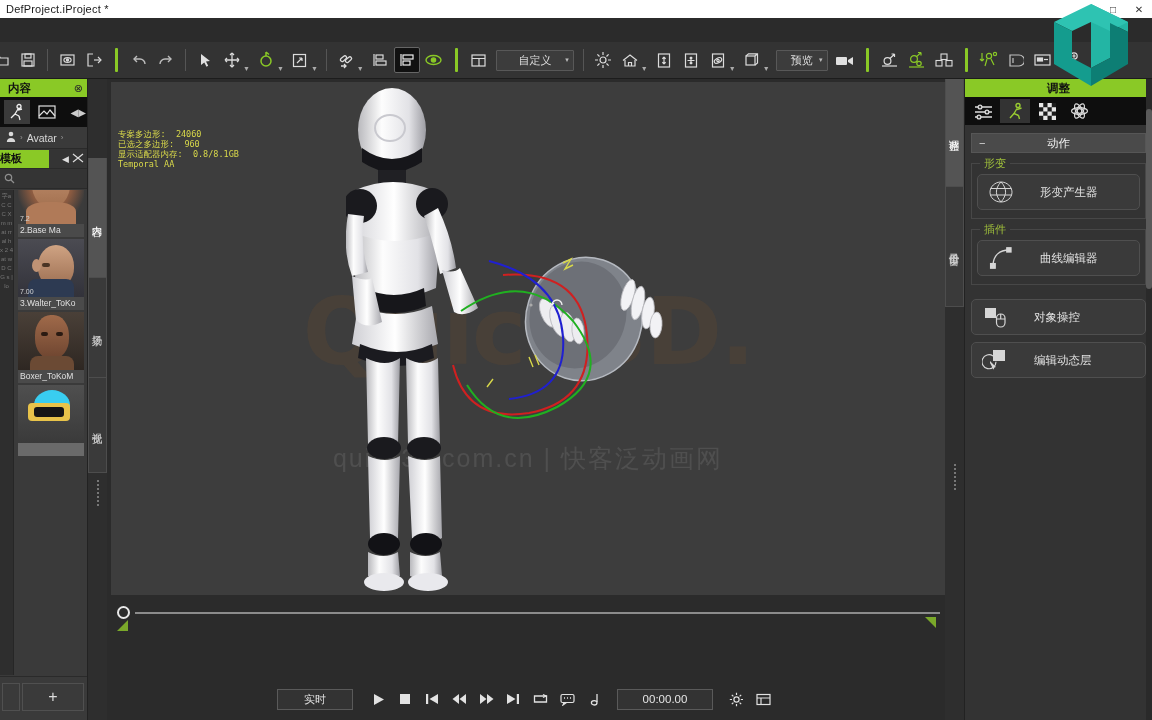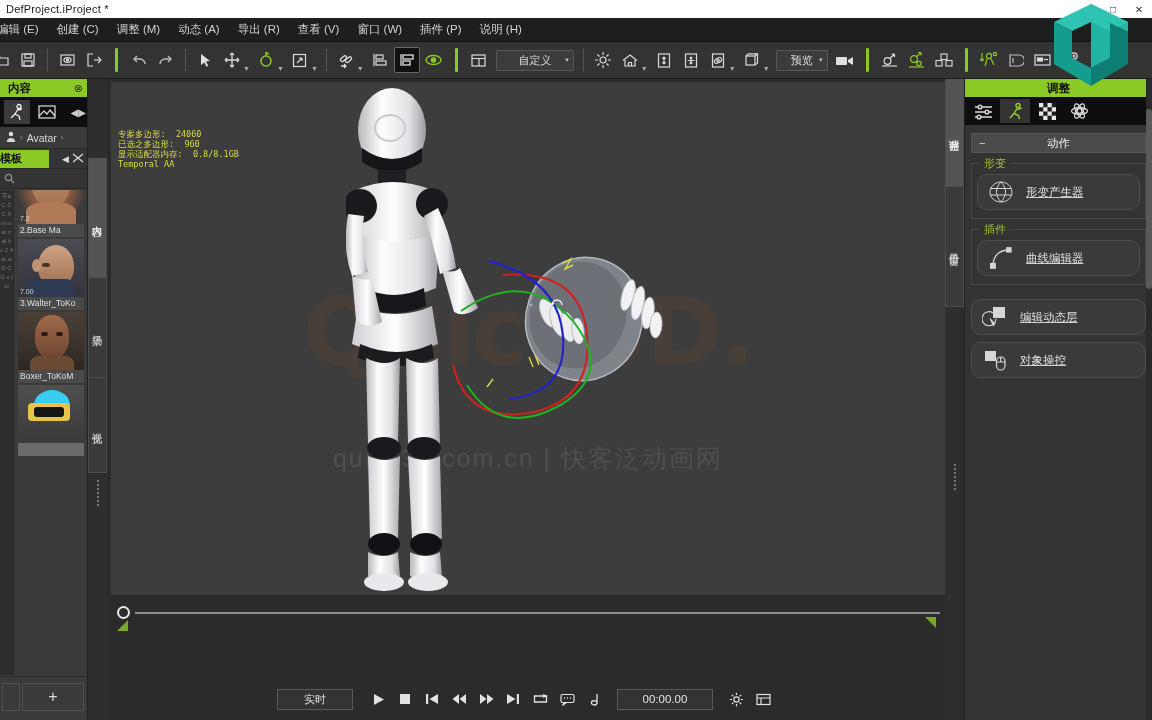--- a/index.html
+++ b/index.html
@@ -169,22 +169,22 @@
   .rp-ic { width: 30px; height: 24px; display: flex; align-items: center; justify-content: center; color: #d5d5d5; }
   .rp-ic.sel { background: #333; }
   .sec-head { height: 20px; background: #4a4a4a; display: flex; align-items: center;
               justify-content: center; position: relative; margin: 8px 6px 0 6px;
               border: 1px solid #565656; }
   .sec-head .t { font-size: 11.5px; color: #f0f0f0; }
   .sec-head .collapse { position: absolute; left: 7px; font-size: 11px; color: #ddd; }
   .grp { margin: 10px 6px 0 6px; border: 1px solid #474747; padding: 10px 5px 8px 5px; position: relative; }
   .grp-title { position: absolute; top: -8px; left: 8px; background: #333333; padding: 0 4px;
                font-size: 11px; color: #9fbf3b; }
-  .btn-row { height: 36px; border: 1px solid #4f4f4f; background: #3a3a3a; border-radius: 10px;
-             display: flex; align-items: center; padding-left: 8px; gap: 10px; margin-bottom: 7px; text-decoration: underline; }
+  .btn-row { height: 36px; border: 1px solid #4f4f4f; background: #3a3a3a; border-radius: 5px;
+             display: flex; align-items: center; padding-left: 8px; gap: 24px; margin-bottom: 7px; }
   .btn-row:last-child { margin-bottom: 0; }
   .btn-row .lbl { font-size: 11.5px; color: #e2e2e2; white-space: nowrap; }
   .btn-ico { width: 30px; display: flex; align-items: center; justify-content: center; color: #d6d6d6; }
   .plain-group { margin: 14px 6px 0 6px; }
 
   .sb-vert { position: absolute; right: 0; top: 0; width: 6px; height: 100%; background: #2a2a2a; }
   .sb-thumb { position: absolute; left: 0; width: 6px; background: #5a5a5a; border-radius: 3px; }
 </style>
 </head>
 <body>
@@ -192,31 +192,20 @@
 
 <div class="titlebar">
   <span class="title">DefProject.iProject *</span>
   <div class="win-ctrls">
     <div class="win-btn">—</div>
     <div class="win-btn">□</div>
     <div class="win-btn">✕</div>
   </div>
 </div>
 
-<div class="menubar">
-  <div class="menu-item clipped">编辑 (E)</div>
-  <div class="menu-item">创建 (C)</div>
-  <div class="menu-item">调整 (M)</div>
-  <div class="menu-item">动态 (A)</div>
-  <div class="menu-item">导出 (R)</div>
-  <div class="menu-item">查看 (V)</div>
-  <div class="menu-item">窗口 (W)</div>
-  <div class="menu-item">插件 (P)</div>
-  <div class="menu-item">说明 (H)</div>
-</div>
 
 <div class="toolbar">
 
   <div class="tb" style="margin-left:-14px;">
     <svg width="17" height="17" viewBox="0 0 17 17" fill="none" stroke="#d8d8d8" stroke-width="1.2">
       <path d="M2 13V4h4l1.5 2H15v7z"></path>
     </svg>
   </div>
   <div class="tb">
     <svg width="16" height="16" viewBox="0 0 16 16" fill="none" stroke="#d8d8d8" stroke-width="1.2">
@@ -844,37 +833,37 @@
           </svg>
         </span>
         <span class="lbl">曲线编辑器</span>
       </div>
     </div>
 
     <div class="plain-group">
       <div class="btn-row">
         <span class="btn-ico">
           <svg width="26" height="24" viewBox="0 0 26 24" fill="none" stroke="#d6d6d6" stroke-width="1.2">
+            <rect x="3" y="3" width="11" height="10" fill="#d6d6d6" stroke="none"></rect>
+            <rect x="14.5" y="9" width="8.5" height="13" rx="4.2"></rect>
+            <path d="M18.7 9v5M14.5 14h8.5"></path>
+          </svg>
+        </span>
+        <span class="lbl">对象操控</span>
+      </div>
+      <div class="btn-row">
+        <span class="btn-ico">
+          <svg width="26" height="24" viewBox="0 0 26 24" fill="none" stroke="#d6d6d6" stroke-width="1.2">
             <rect x="11" y="2" width="12" height="11" fill="#d6d6d6" stroke="none"></rect>
             <path d="M11 8a7 7 0 1 0 3 5.8"></path>
             <path d="M8 13l6 6-1.6.6-.8 2.2L8 15z" fill="#d6d6d6" stroke="none"></path>
           </svg>
         </span>
         <span class="lbl">编辑动态层</span>
       </div>
-      <div class="btn-row">
-        <span class="btn-ico">
-          <svg width="26" height="24" viewBox="0 0 26 24" fill="none" stroke="#d6d6d6" stroke-width="1.2">
-            <rect x="3" y="3" width="11" height="10" fill="#d6d6d6" stroke="none"></rect>
-            <rect x="14.5" y="9" width="8.5" height="13" rx="4.2"></rect>
-            <path d="M18.7 9v5M14.5 14h8.5"></path>
-          </svg>
-        </span>
-        <span class="lbl">对象操控</span>
-      </div>
     </div>
 
     <div class="sb-vert">
       <div class="sb-thumb" style="top:30px;height:180px;"></div>
     </div>
   </div>
 </div>
 
 </div>
 

